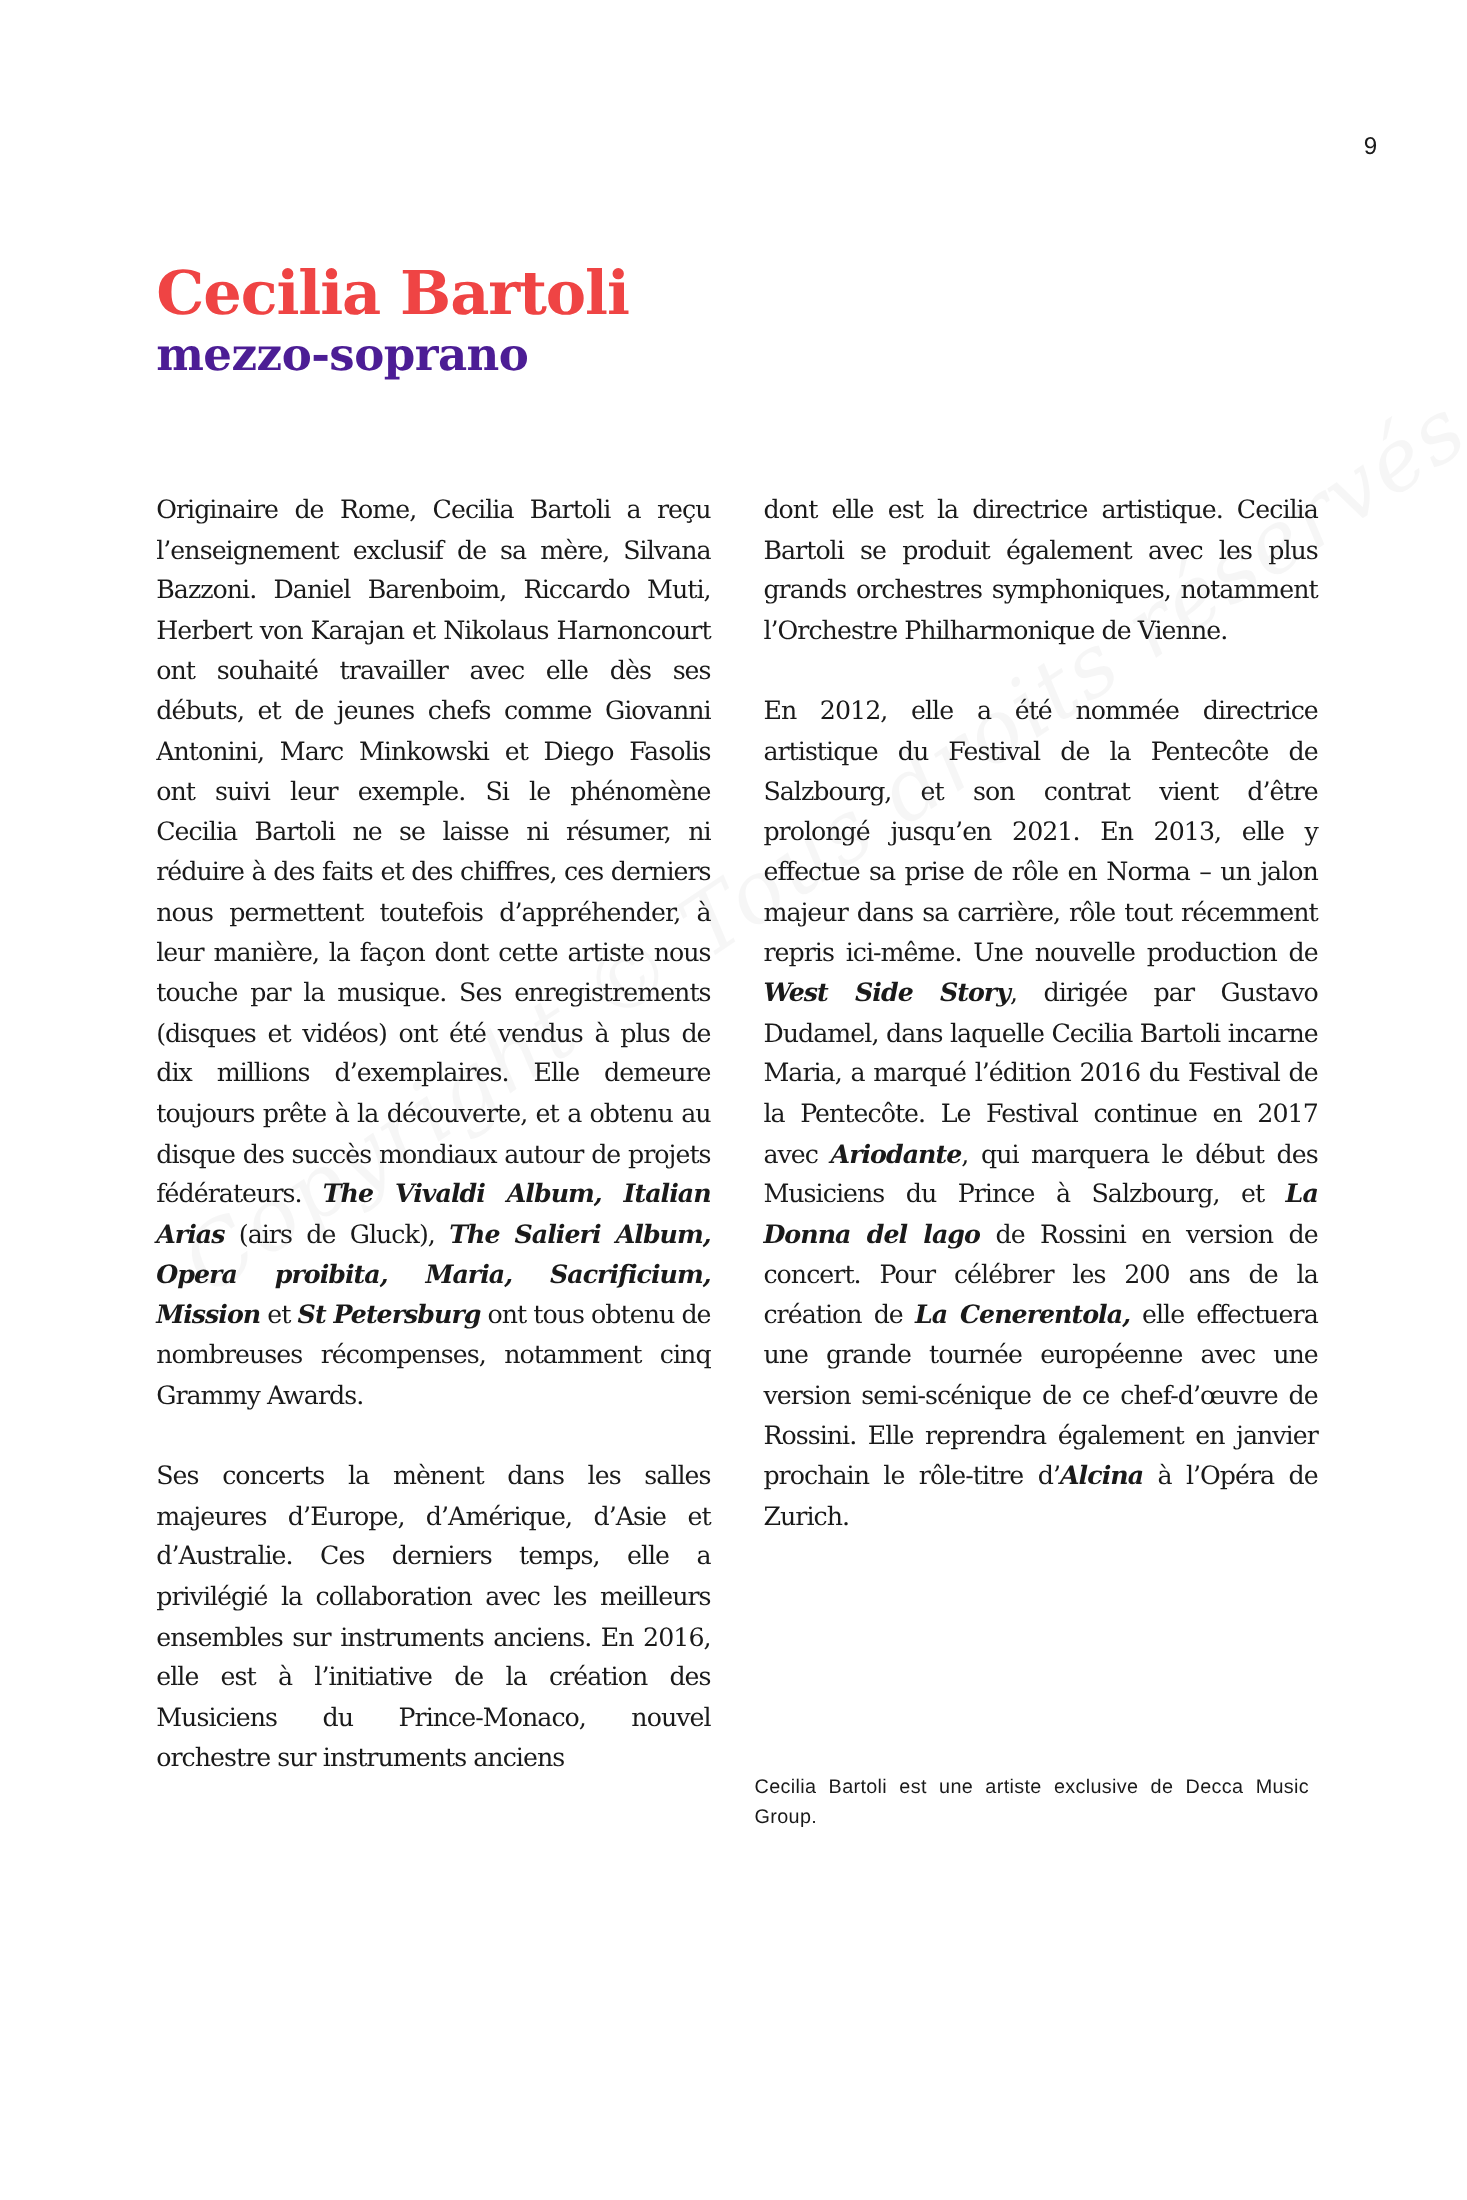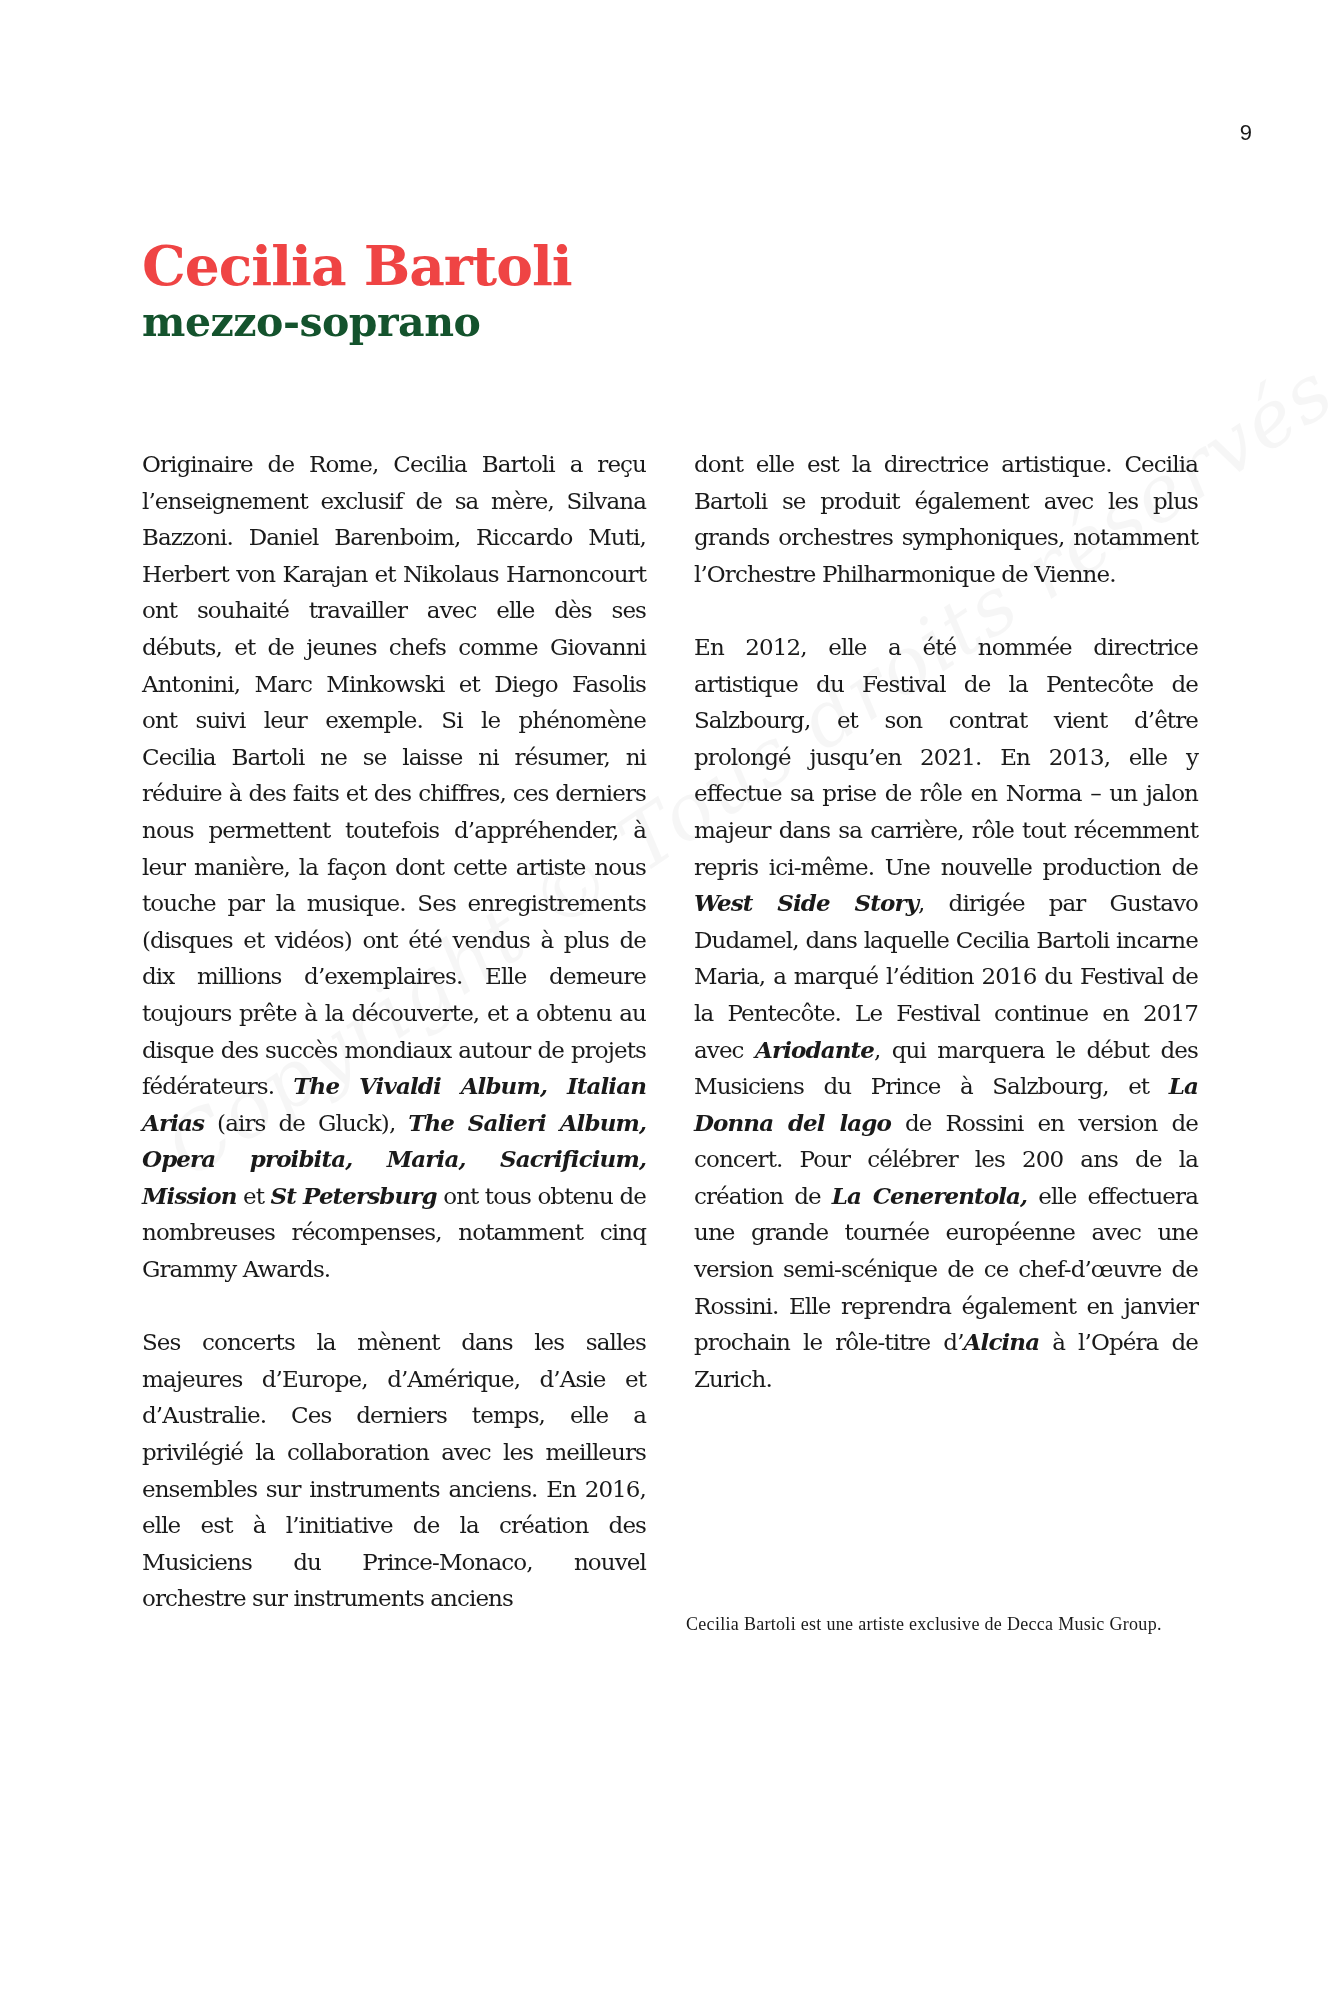--- a/index.html
+++ b/index.html
@@ -9,36 +9,36 @@
     position: absolute; left: 1222px; top: 120px; width: 30px;
     font-family: "Liberation Sans", sans-serif; font-size: 22px; color: #1a1a1a; text-align: right;
   }
   .title {
     position: absolute; left: 142px; top: 240px; margin: 0;
     font-family: "DejaVu Serif", serif; font-weight: bold; font-size: 55px; line-height: 52px; color: #ef4444;
     letter-spacing: -1px;
   }
   .subtitle {
     position: absolute; left: 142px; top: 296px; margin: 0;
-    font-family: "DejaVu Serif", serif; font-size: 41px; line-height: 52px; color: #14532d;
+    font-family: "DejaVu Serif", serif; font-size: 41px; line-height: 52px; color: #4c1d95;
     letter-spacing: -0.5px;
   }
   .col {
     position: absolute; top: 446px; width: 504px;
     font-family: "DejaVu Serif", serif; font-size: 23px; line-height: 36.6px; color: #1a1a1a;
     text-align: justify; letter-spacing: -0.9px; word-spacing: 0px;
   }
   .col-left { left: 142px; }
   .col-right { left: 694px; }
   .col p { margin: 0 0 36.6px 0; hyphens: manual; }
   .col p:last-child { margin-bottom: 0; }
   .col i { font-style: italic; font-weight: bold; }
   .credits {
     position: absolute; left: 686px; top: 1611px; width: 504px;
-    font-family: Liberation Serif, serif; font-size: 18px; line-height: 27px; color: #1a1a1a;
+    font-family: Liberation Sans, sans-serif; font-size: 18px; line-height: 27px; color: #1a1a1a;
     text-align: justify; letter-spacing: 0.3px;
   }
   .credits div { margin: 0; }
   .watermark {
     position: absolute; left: 150px; top: 1120px; width: 1200px;
     transform: rotate(-34deg); transform-origin: left top;
     font-family: "DejaVu Serif", serif; font-style: italic; font-size: 78px; color: rgba(0,0,0,0.035);
     white-space: nowrap; pointer-events: none; letter-spacing: 2px;
   }
 </style>

